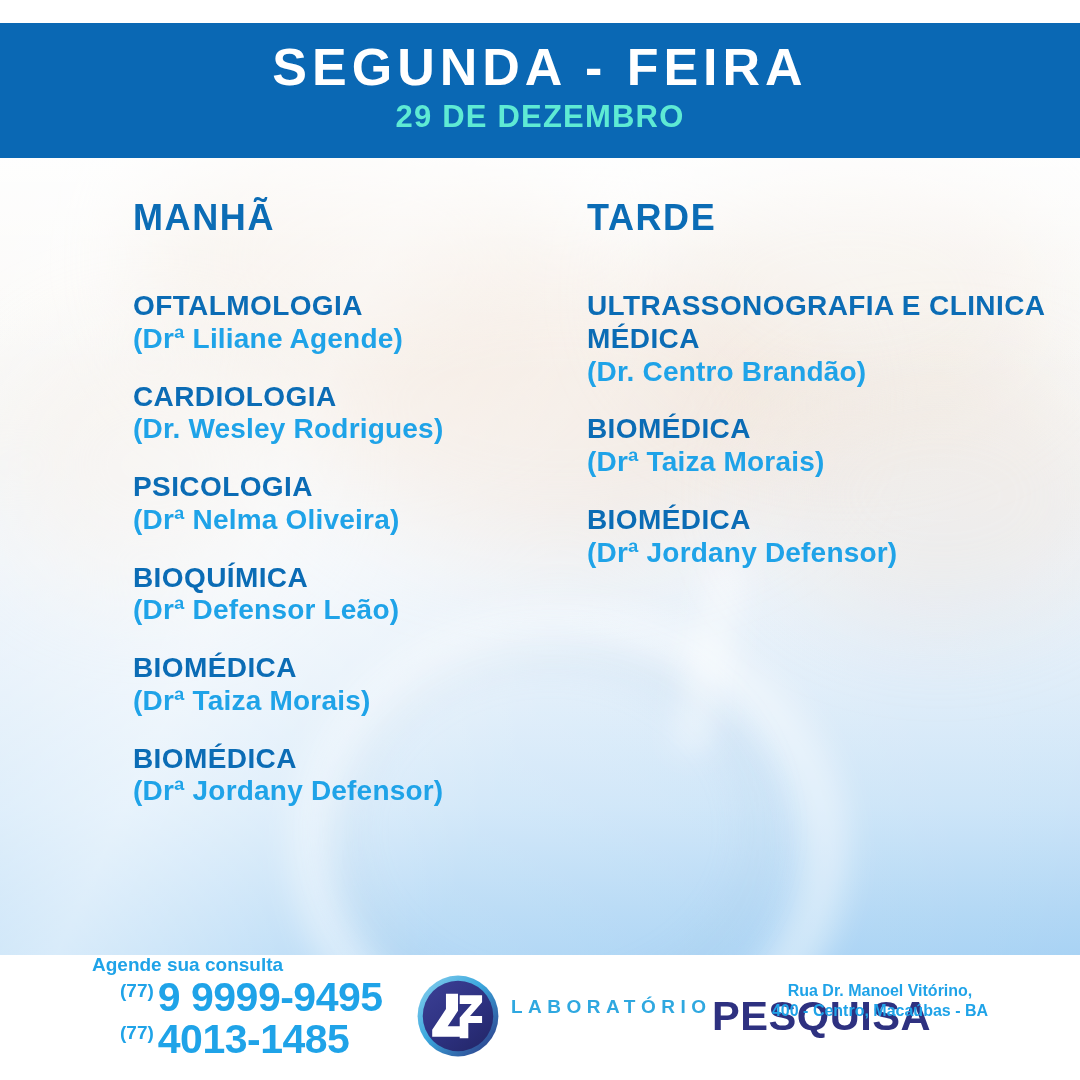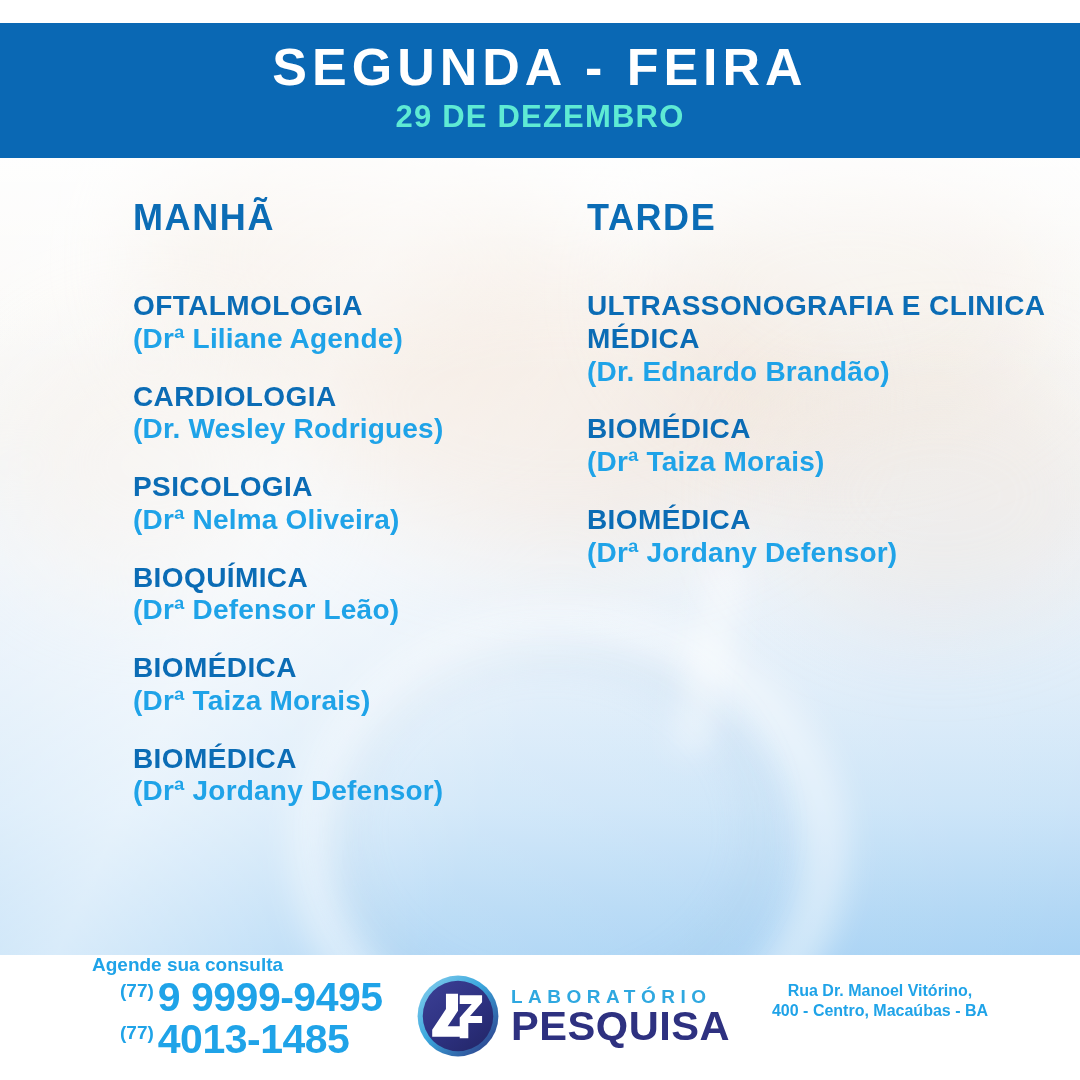--- a/index.html
+++ b/index.html
@@ -265,21 +265,21 @@
     align-items: center;
   }
   .logo-mark {
     width: 86px;
     height: 86px;
     flex: 0 0 86px;
   }
   .logo-words {
     margin-left: 10px;
     display: flex;
-    flex-direction: column;
+    flex-direction: row;
     justify-content: center;
   }
   .logo-top {
     font-size: 19px;
     font-weight: bold;
     color: #2fa8e0;
     letter-spacing: 5.5px;
     line-height: 1;
     margin-bottom: 1px;
   }
@@ -358,21 +358,21 @@
         <div class="specialty">BIOMÉDICA</div>
         <div class="doctor">(Drª Jordany Defensor)</div>
       </div>
     </div>
 
     <div class="column col-right">
       <div class="period-label">TARDE</div>
 
       <div class="entry">
         <div class="specialty">ULTRASSONOGRAFIA E CLINICA MÉDICA</div>
-        <div class="doctor">(Dr. Ednardo Brandão)</div>
+        <div class="doctor">(Dr. Centro Brandão)</div>
       </div>
       <div class="entry">
         <div class="specialty">BIOMÉDICA</div>
         <div class="doctor">(Drª Taiza Morais)</div>
       </div>
       <div class="entry">
         <div class="specialty">BIOMÉDICA</div>
         <div class="doctor">(Drª Jordany Defensor)</div>
       </div>
     </div>

